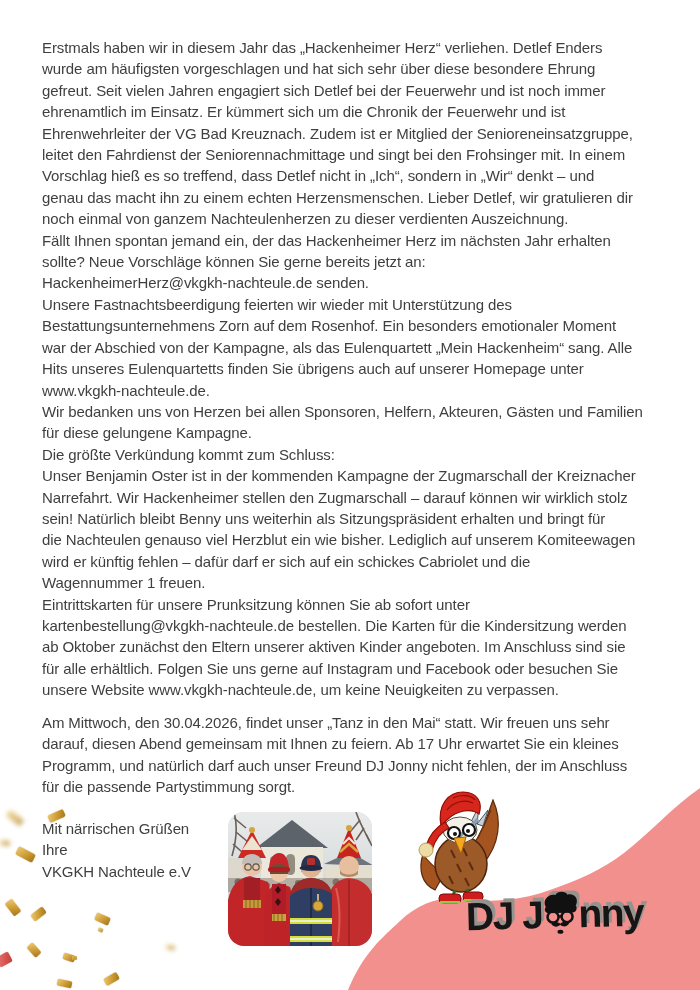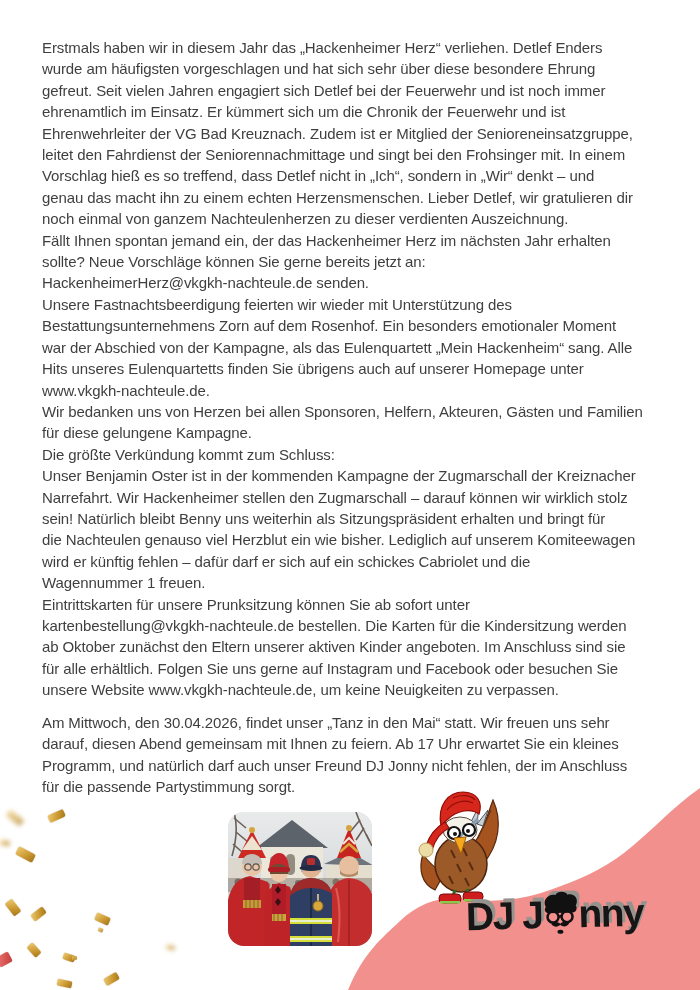--- a/index.html
+++ b/index.html
@@ -104,20 +104,23 @@
 kartenbestellung@vkgkh-nachteule.de bestellen. Die Karten für die Kindersitzung werden
 ab Oktober zunächst den Eltern unserer aktiven Kinder angeboten. Im Anschluss sind sie
 für alle erhältlich. Folgen Sie uns gerne auf Instagram und Facebook oder besuchen Sie
 unsere Website www.vkgkh-nachteule.de, um keine Neuigkeiten zu verpassen.</div>
 
   <div id="block2" class="textblock">Am Mittwoch, den 30.04.2026, findet unser „Tanz in den Mai“ statt. Wir freuen uns sehr
 darauf, diesen Abend gemeinsam mit Ihnen zu feiern. Ab 17 Uhr erwartet Sie ein kleines
 Programm, und natürlich darf auch unser Freund DJ Jonny nicht fehlen, der im Anschluss
 für die passende Partystimmung sorgt.</div>
 
+  <div id="signature" class="textblock">Mit närrischen Grüßen
+Ihre
+VKGKH Nachteule e.V</div>
 
   <div class="photo">
     <svg width="144" height="134" viewBox="0 0 144 134">
       <defs>
         <linearGradient id="sky" x1="0" y1="0" x2="0" y2="1">
           <stop offset="0" stop-color="#e9ebeb"></stop>
             <stop offset="1" stop-color="#c6cbcf"></stop>
         </linearGradient>
       </defs>
       <rect width="144" height="134" fill="url(#sky)"></rect>

